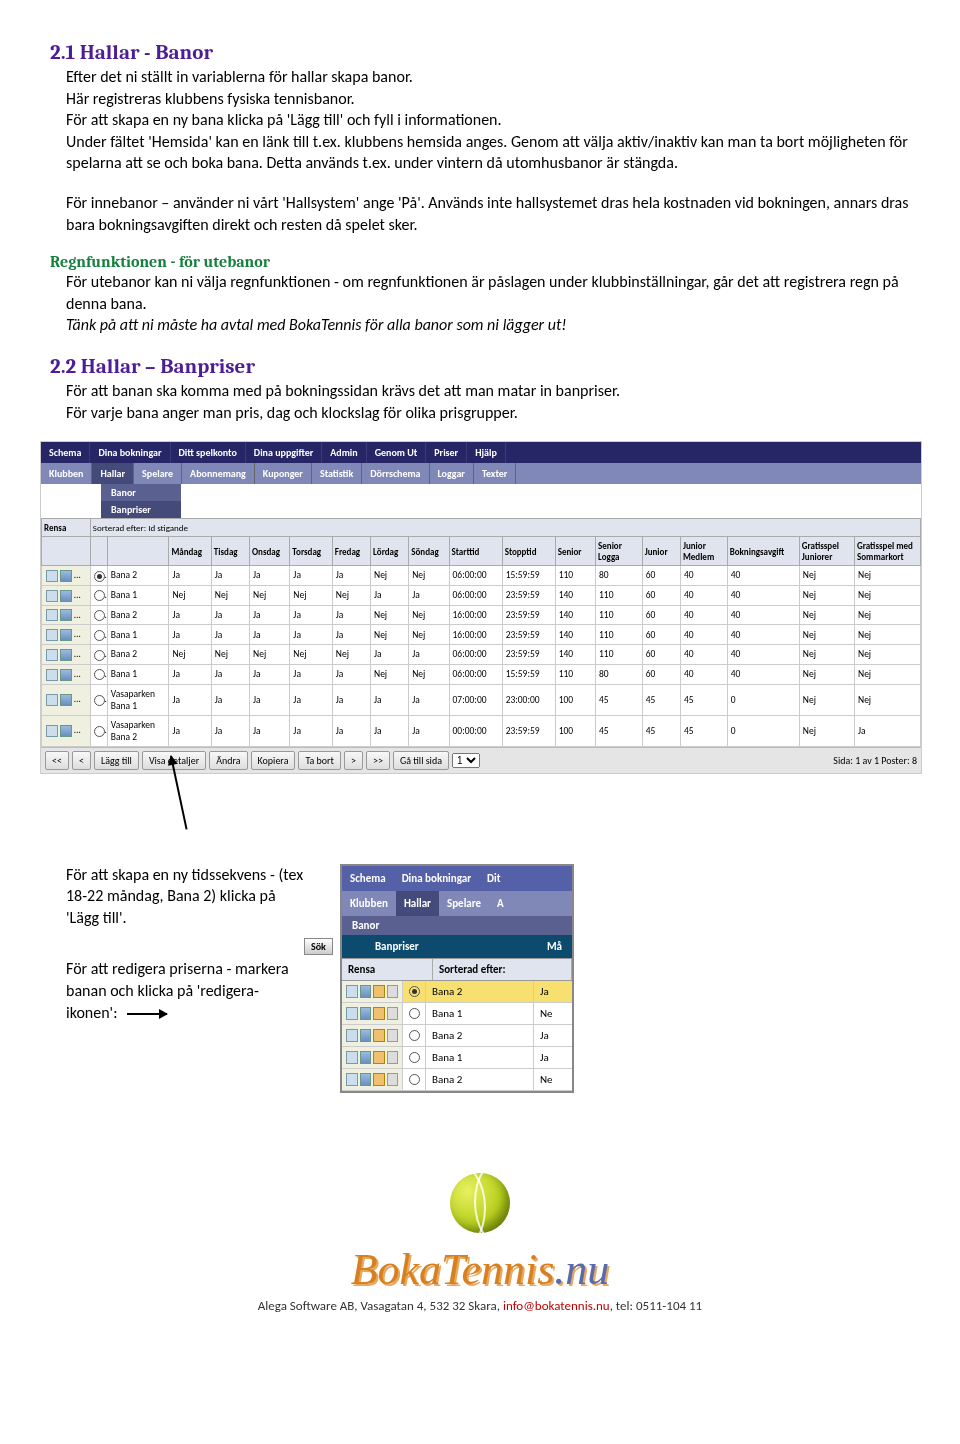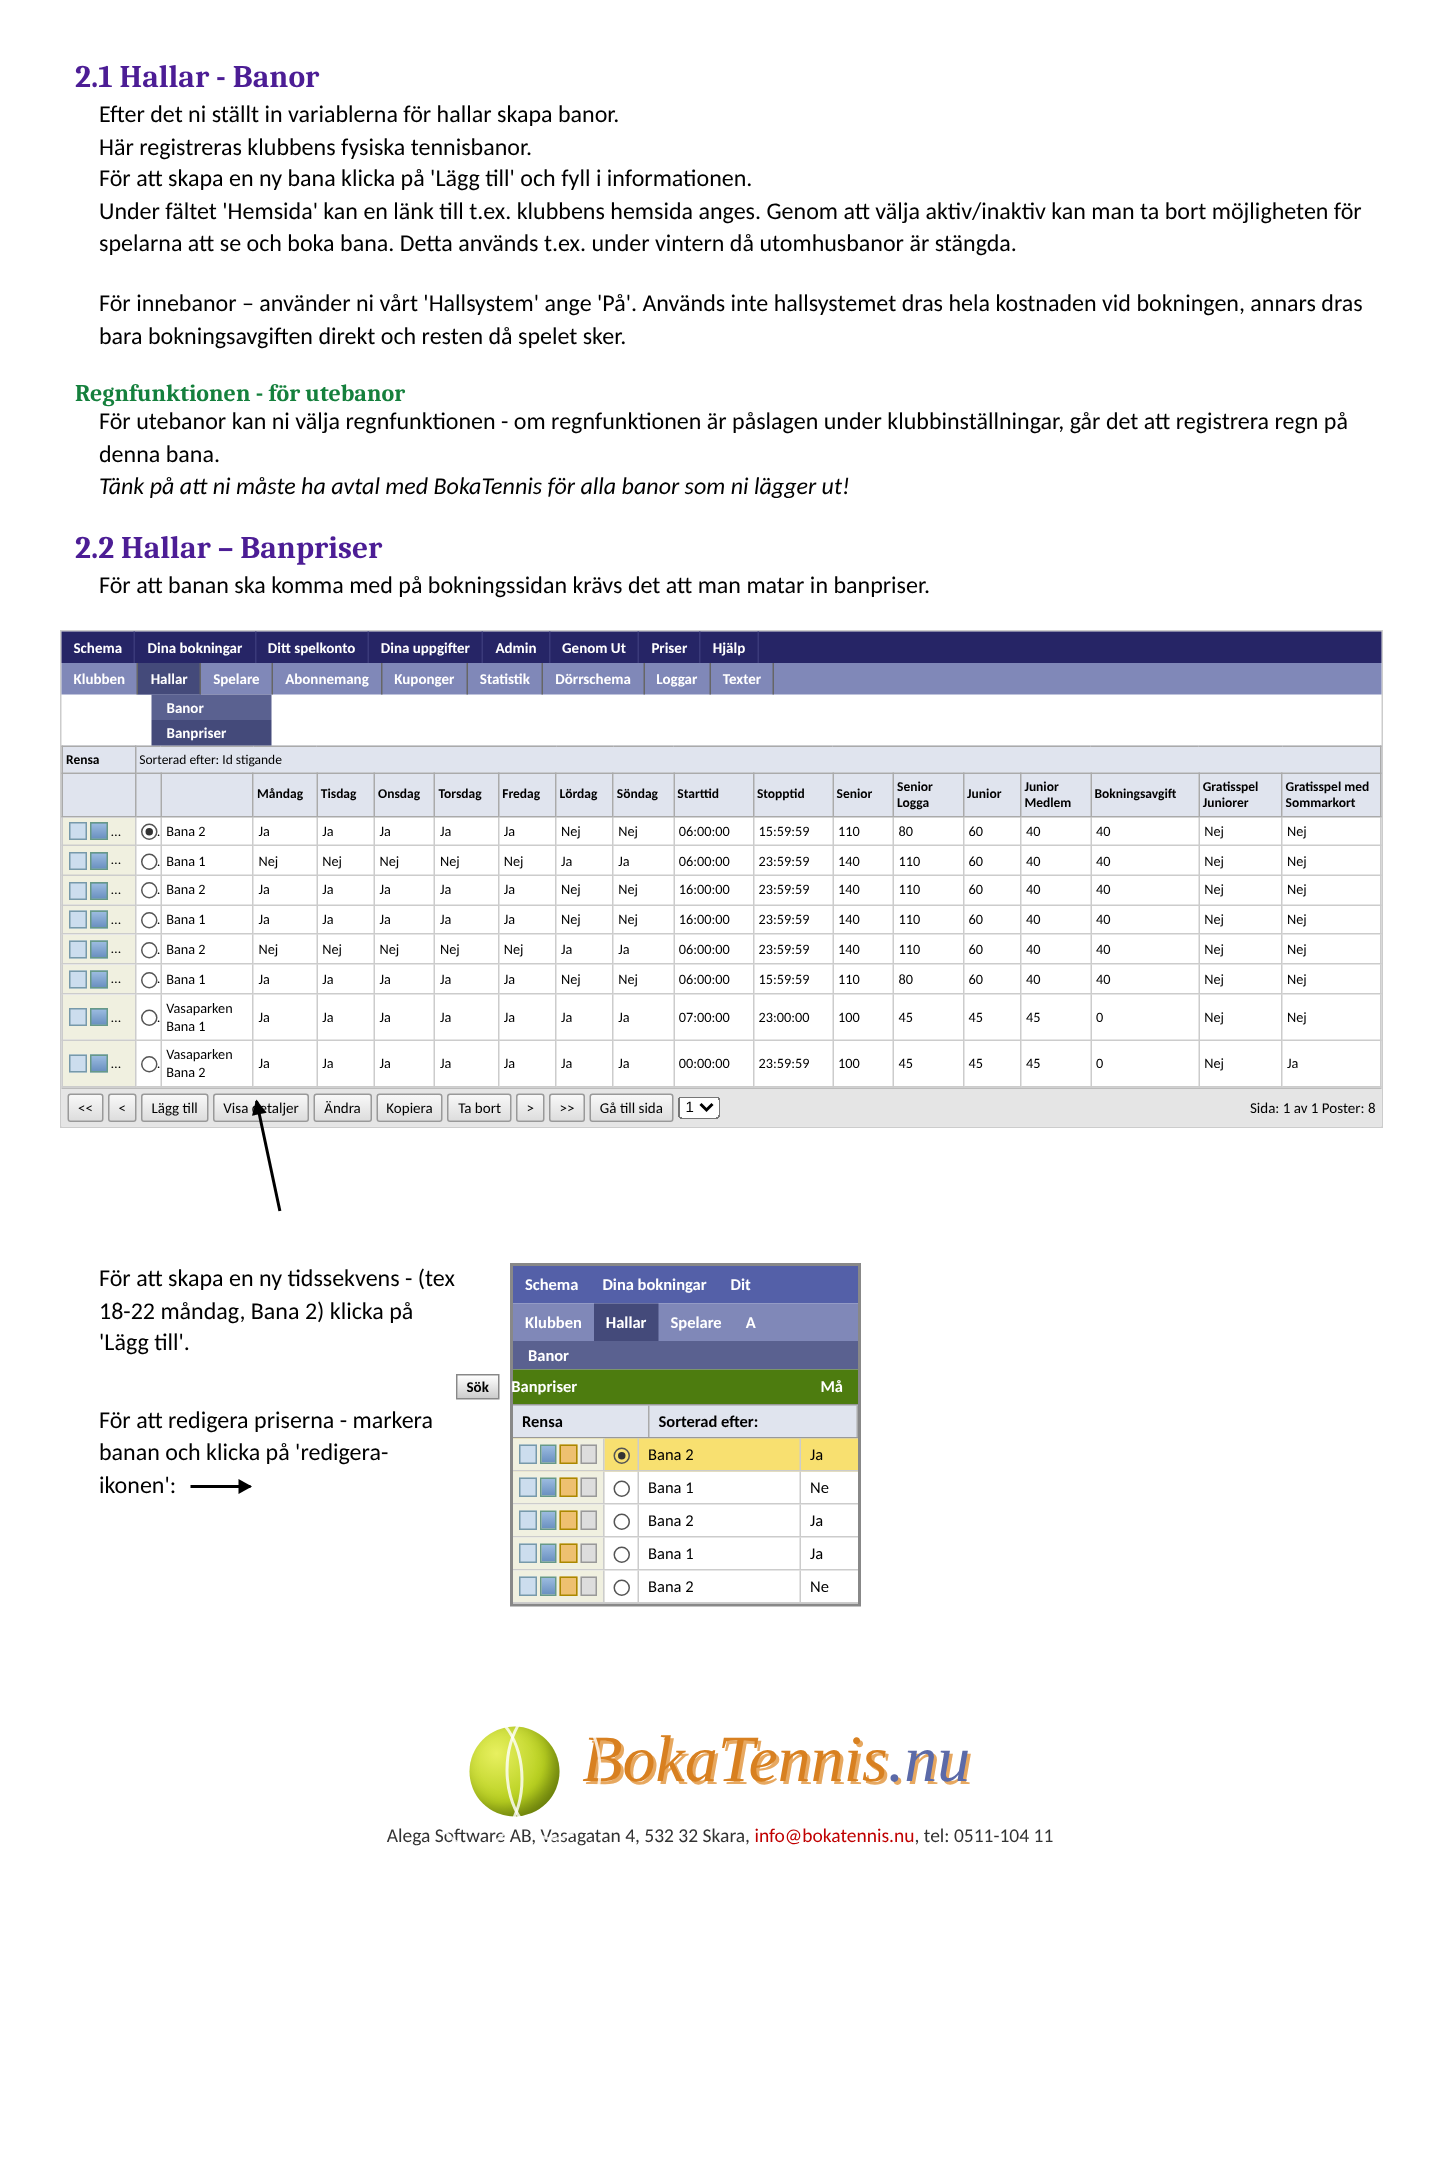--- a/index.html
+++ b/index.html
@@ -50,42 +50,42 @@
   .two-col { display:flex; gap:30px; margin-top: 0px; align-items:flex-start; }
   .two-col .txt { width: 260px; font-size:16px; line-height:1.35; }
 
   .mini-app { border:2px solid #888; width: 230px; font-size:11px; }
   .mini-app .dr { background:#5460a8; color:#fff; display:flex; }
   .mini-app .dr span { padding:6px 8px; font-weight:bold; }
   .mini-app .br { background:#8088b8; color:#fff; display:flex; }
   .mini-app .br span { padding:6px 8px; font-weight:bold; }
   .mini-app .br span.sel { background:#444a7a; }
   .mini-app .sub1 { background:#5a6190; color:#fff; padding:3px 10px; font-size:11px; font-weight:bold; }
-  .mini-app .sub2 { background:#4d7c0f; color:#fff; padding:3px 10px; font-size:11px; font-weight:bold; display:flex; align-items:center; }
+  .mini-app .sub2 { background:#0c4a6e; color:#fff; padding:3px 10px; font-size:11px; font-weight:bold; display:flex; align-items:center;gap:34px; }
   .mini-app .sub2 .sok { margin-left:auto; background:linear-gradient(#fff,#ccc); color:#000; border:1px solid #888; padding:1px 6px; font-size:10px; margin-right:-56px; }
   .mini-app .hdr { background:#e0e4ee; display:flex; font-weight:bold; border-top:1px solid #999; border-bottom:1px solid #999; }
   .mini-app .hdr span { padding:4px 6px; border-right:1px solid #aaa; font-size:11px; }
   .mini-app .row { display:flex; border-bottom:1px solid #ccc; align-items:center; }
   .mini-app .row .act { background:#f0f0e0; padding:4px 4px; display:flex; gap:2px; border-right:1px solid #ccc; width:52px; }
   .mini-app .row .rad { width:18px; text-align:center; padding:4px 2px; border-right:1px solid #ccc; }
   .mini-app .row .nm  { flex:1; padding:4px 6px; border-right:1px solid #ccc; }
   .mini-app .row .v   { width:26px; padding:4px 6px; }
   .mini-app .row.selected { background:#f8e070; }
   .mi { display:inline-block; width:11px; height:11px; }
   .mi-edit { background:linear-gradient(#9bbbe0,#6a90c0); border:1px solid #698; }
   .mi-copy { background:#eec070; border:1px solid #a80; }
   .mi-del  { background:#ddd; border:1px solid #999; }
   .mi-mag  { background:#cde; border:1px solid #79a; }
 
   .arrow2 { display:inline-block; width:40px; height:2px; background:#000; position:relative; margin:0 6px; vertical-align:middle; }
   .arrow2::after { content:""; position:absolute; right:-1px; top:-4px; border-top:5px solid transparent; border-bottom:5px solid transparent; border-left:9px solid #000; }
 
   
   .footer { margin-top: 80px; display:flex; flex-direction:column; align-items:center; }
-  .logo-wrap { display:flex; gap:15px; margin-bottom:6px; }
+  .logo-wrap { display:flex; align-items:center; gap:15px; margin-bottom:6px;flex-direction:column; }
   .tball { width:60px; height:60px; border-radius:50%; background: radial-gradient(circle at 30% 30%, #e8f060, #b8d020 55%, #7a9808 90%); position:relative; box-shadow: inset -5px -5px 10px rgba(0,0,0,0.25); }
   .tball::before, .tball::after { content:""; position:absolute; border:2px solid rgba(255,255,255,0.8); border-radius:50%; }
   .tball::before { width:60px; height:90px; left:-28px; top:-12px; }
   .tball::after  { width:60px; height:90px; right:-28px; top:-18px; }
   .logo-text { font-family: "Brush Script MT", cursive; font-size:44px; color:#d88020; font-style:italic; line-height:1; text-shadow: 2px 2px 0 #e7a860; }
   .logo-text .nu { color:#5b6aa8; }
   .footer-line { font-size: 13px; color:#333; }
   .footer-line .m { color:#c00000; }
 </style>
 </head>
@@ -99,20 +99,21 @@
   <span>Under fältet 'Hemsida' kan en länk till t.ex. klubbens hemsida anges. Genom att välja aktiv/inaktiv kan man ta bort möjligheten för spelarna att se och boka bana. Detta används t.ex. under vintern då utomhusbanor är stängda.</span>
 </p>
 <p class="para">För innebanor – använder ni vårt 'Hallsystem' ange 'På'. Används inte hallsystemet dras hela kostnaden vid bokningen, annars dras bara bokningsavgiften direkt och resten då spelet sker.</p>
 <div class="blue-sub">Regnfunktionen - för utebanor</div>
 <p class="para" style="margin-bottom:0">För utebanor kan ni välja regnfunktionen - om regnfunktionen är påslagen under klubbinställningar, går det att registrera regn på denna bana.</p>
 <p class="para italic">Tänk på att ni måste ha avtal med BokaTennis för alla banor som ni lägger ut!</p>
 
 <div class="h2"><span>2.2  Hallar – Banpriser</span></div>
 <p class="para" style="margin-bottom:6px">
   <span>För att banan ska komma med på bokningssidan krävs det att man matar in banpriser.</span><br>
+  <span>För varje bana anger man pris, dag och klockslag för olika prisgrupper.</span>
 </p>
 
 <div class="app-wrap">
   <div class="dark-row" id="nav1">
       <span class="tab">Schema</span>
       <span class="tab">Dina bokningar</span>
       <span class="tab">Ditt spelkonto</span>
       <span class="tab">Dina uppgifter</span>
       <span class="tab">Admin</span>
       <span class="tab">Genom Ut</span>

